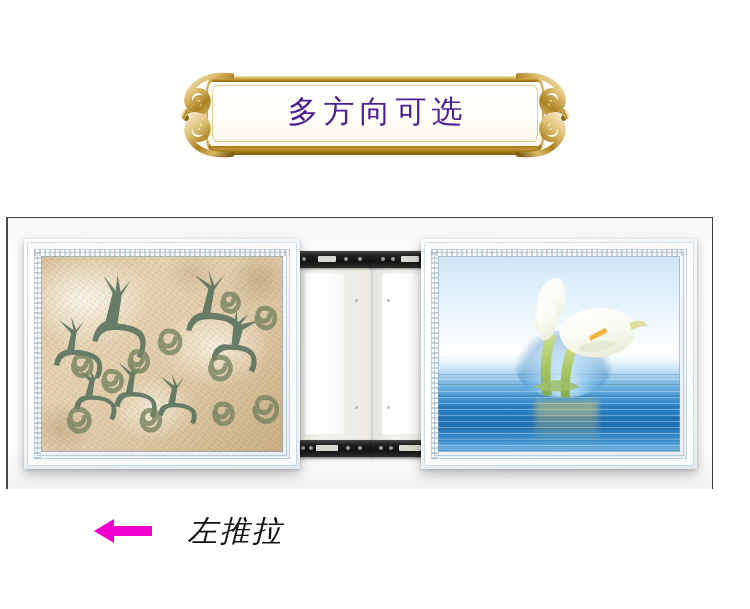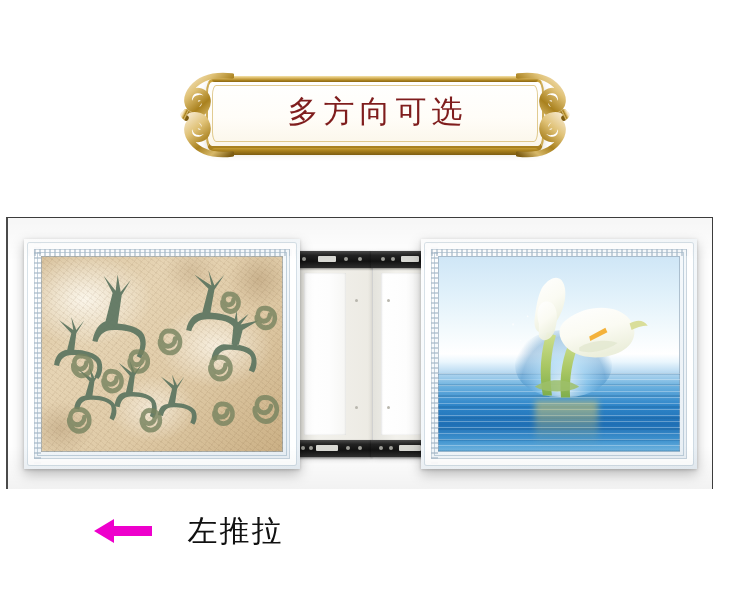--- a/index.html
+++ b/index.html
@@ -74,21 +74,21 @@
 
   .banner-title {
     position: absolute;
     left: 0; right: 0; top: 0; bottom: 6px;
     display: flex;
     align-items: center;
     justify-content: center;
     font-family: "Liberation Serif", "DejaVu Serif", serif;
     font-size: 31px;
     letter-spacing: 5px;
-    color: #7f1d1d;
+    color: #4c1d95;
     text-indent: 5px;
     white-space: nowrap;
   }
 
   
   .photo {
     position: absolute;
     left: 6px;
     top: 217px;
     width: 707px;
@@ -255,21 +255,21 @@
       radial-gradient(circle 1.1px at 16% 44%, rgba(255,255,255,.85), rgba(255,255,255,0)),
       radial-gradient(circle 1.5px at 86% 30%, rgba(255,255,255,.9),  rgba(255,255,255,0)),
       radial-gradient(circle 1.2px at 92% 54%, rgba(255,255,255,.85), rgba(255,255,255,0)),
       radial-gradient(circle 1.2px at 6%  62%, rgba(255,255,255,.8),  rgba(255,255,255,0));
   }
 
   
   .labels {
     position: absolute;
     left: 0; top: 495px;
-    width: 711px; height: 80px;
+    width: 711px; height: 80px; font-style: italic;
   }
   .label-cell {
     position: absolute;
     top: 0; width: 375px; height: 72px;
     display: flex;
     align-items: center;
     justify-content: center;
     gap: 34px;
   }
   .label-cell.left  { left: 0; }

